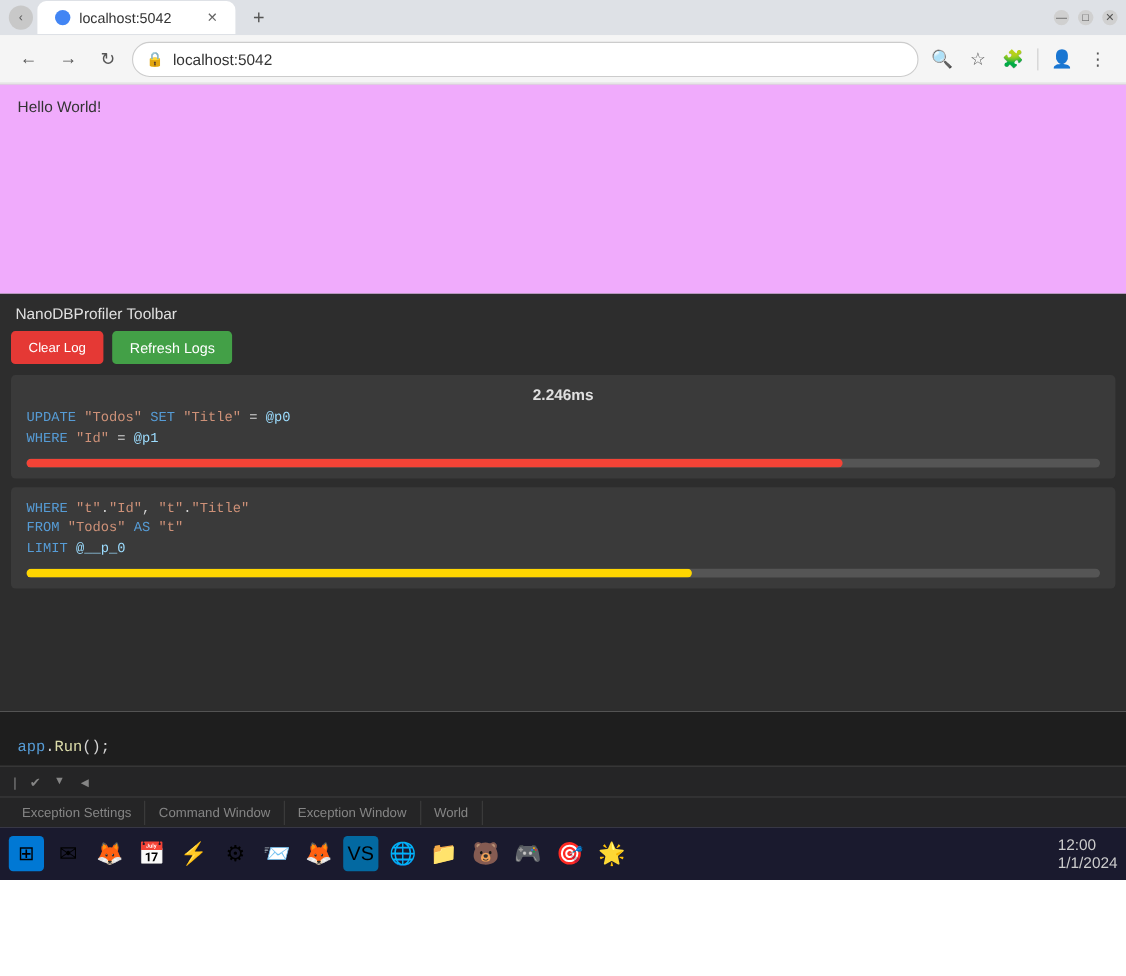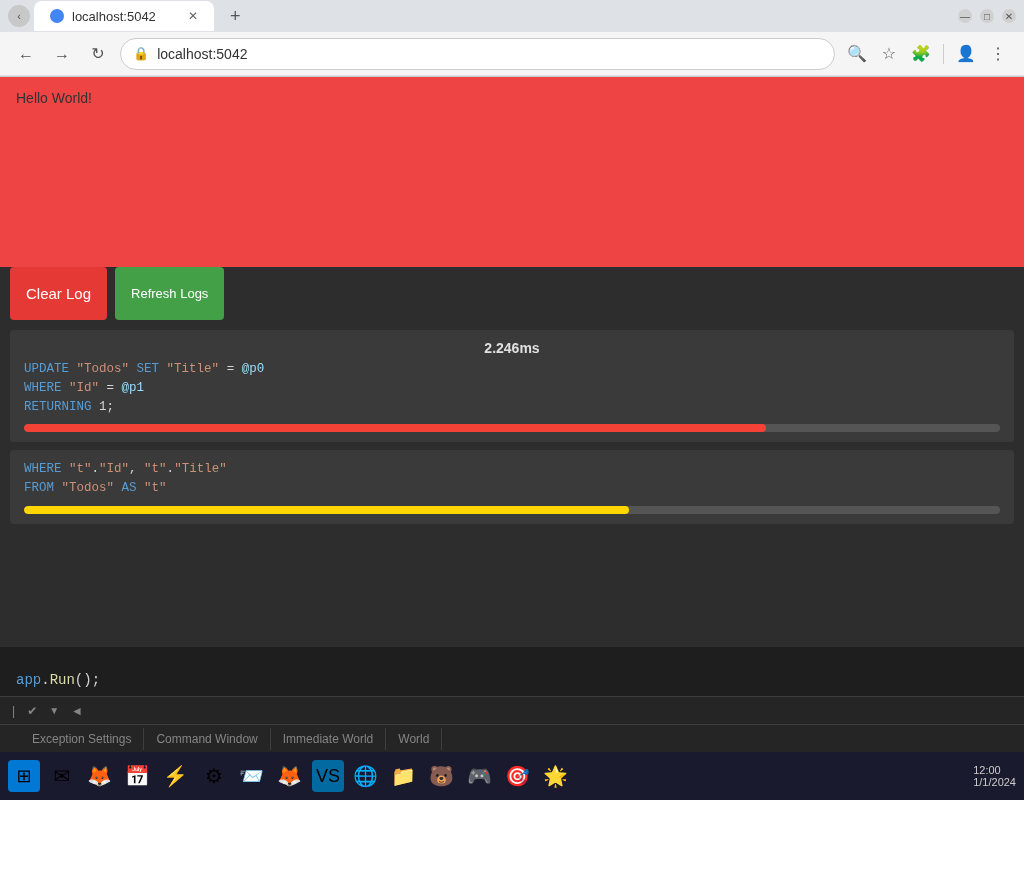--- a/index.html
+++ b/index.html
@@ -124,21 +124,21 @@
       padding: 4px;
       font-size: 16px;
       width: 28px; height: 28px;
       display: flex; align-items: center; justify-content: center;
       border-radius: 50%;
     }
     .nav-divider { width: 1px; height: 20px; background: #ccc; margin: 0 4px; }
 
     
     .page-content {
-      background: #ef4444;
+      background: #f0abfc;
       padding: 12px 16px;
       height: 190px;
     }
     .hello-world {
       font-size: 14px;
       color: #333;
     }
 
     
     .profiler-toolbar {
@@ -156,23 +156,23 @@
     }
     .profiler-buttons {
       display: flex;
       gap: 8px;
       padding: 0 10px 10px 10px;
     }
     .btn-clear-log {
       background: #e53935;
       color: #fff;
       border: none;
-      padding: 18px 16px;
-      border-radius: 4px;
-      font-size: 15px;
+      padding: 8px 16px;
+      border-radius: 4px;
+      font-size: 12px;
       cursor: pointer;
       font-weight: 500;
     }
     .btn-refresh-logs {
       background: #43a047;
       color: #fff;
       border: none;
       padding: 6px 16px;
       border-radius: 4px;
       font-size: 13px;
@@ -264,21 +264,21 @@
       color: #858585;
       font-size: 12px;
       cursor: pointer;
       padding: 2px 4px;
     }
     .vs-tabs-bar {
       background: #252526;
       height: 28px;
       display: flex;
       align-items: center;
-      padding: 0 20px;
+      padding: 0 8px;
       gap: 0;
       border-top: 1px solid #3e3e3e;
     }
     .vs-tab {
       color: #858585;
       font-size: 12px;
       padding: 4px 12px;
       cursor: pointer;
       border-right: 1px solid #3e3e3e;
     }
@@ -346,46 +346,47 @@
       <button class="nav-icon-btn">⋮</button>
     </div>
   </div>
 </div>
 
 <div class="page-content">
   <span class="hello-world">Hello World!</span>
 </div>
 
 <div class="profiler-toolbar">
+  <div class="profiler-title">NanoDBProfiler Toolbar</div>
 
   <div class="profiler-buttons">
     <button class="btn-clear-log">Clear Log</button>
     <button class="btn-refresh-logs">Refresh Logs</button>
   </div>
 
   <div class="profiler-logs">
 
     <div class="log-entry">
       <div class="log-header">
         <span class="log-time">2.246ms</span>
       </div>
       <div class="log-sql">
         <div><span class="sql-keyword">UPDATE</span> <span class="sql-string">"Todos"</span> <span class="sql-keyword">SET</span> <span class="sql-string">"Title"</span> <span class="sql-white">= </span><span class="sql-param">@p0</span></div>
         <div><span class="sql-keyword">WHERE</span> <span class="sql-string">"Id"</span> <span class="sql-white">= </span><span class="sql-param">@p1</span></div>
-        <div><span class="sql-keyword">RETURNING</span> <span class="sql-white">1;</span></div>
       </div>
       <div class="log-bar-wrap">
         <div class="log-bar bar-red" style="width:76%;"></div>
       </div>
     </div>
 
     <div class="log-entry">
       <div class="log-sql">
         <div><span class="sql-keyword">WHERE</span> <span class="sql-string">"t"</span><span class="sql-white">.</span><span class="sql-string">"Id"</span><span class="sql-white">, </span><span class="sql-string">"t"</span><span class="sql-white">.</span><span class="sql-string">"Title"</span></div>
         <div><span class="sql-keyword">FROM</span> <span class="sql-string">"Todos"</span> <span class="sql-keyword">AS</span> <span class="sql-string">"t"</span></div>
+        <div><span class="sql-keyword">LIMIT</span> <span class="sql-param">@__p_0</span></div>
       </div>
       <div class="log-bar-wrap">
         <div class="log-bar bar-yellow" style="width:62%;"></div>
       </div>
     </div>
   </div>
 </div>
 
 <div class="vs-bottom">
   <div class="vs-code-area">
@@ -397,21 +398,21 @@
   <div class="vs-tools-bar">
     <span class="vs-tool-icon">|</span>
     <span class="vs-tool-icon">✔</span>
     <span class="vs-tool-icon" style="font-size:10px;">▼</span>
     <span class="vs-tool-icon">◄</span>
   </div>
 
   <div class="vs-tabs-bar">
     <span class="vs-tab">Exception Settings</span>
     <span class="vs-tab">Command Window</span>
-    <span class="vs-tab">Immediate World</span>
+    <span class="vs-tab">Exception Window</span>
     <span class="vs-tab">World</span>
   </div>
 </div>
 
 <div class="taskbar">
   <div class="taskbar-icon start-btn">⊞</div>
   <div class="taskbar-icon" style="font-size:20px;">✉</div>
   <div class="taskbar-icon" style="font-size:20px;">🦊</div>
   <div class="taskbar-icon" style="font-size:20px;">📅</div>
   <div class="taskbar-icon" style="font-size:20px;">⚡</div>
@@ -419,14 +420,14 @@
   <div class="taskbar-icon" style="font-size:20px;">📨</div>
   <div class="taskbar-icon" style="font-size:20px;">🦊</div>
   <div class="taskbar-icon" style="background:#0369a1; border-radius:4px; font-size:18px;">VS</div>
   <div class="taskbar-icon" style="font-size:20px;">🌐</div>
   <div class="taskbar-icon" style="font-size:20px;">📁</div>
   <div class="taskbar-icon" style="font-size:20px;">🐻</div>
   <div class="taskbar-icon" style="font-size:20px;">🎮</div>
   <div class="taskbar-icon" style="font-size:20px;">🎯</div>
   <div class="taskbar-icon" style="font-size:20px;">🌟</div>
   <div class="tb-spacer"></div>
-  <span style="color:#ccc;font-size:11px;">12:00<br>1/1/2024</span>
+  <span style="color:#ccc;font-size:14px;">12:00<br>1/1/2024</span>
 </div>
 
 </body></html>

